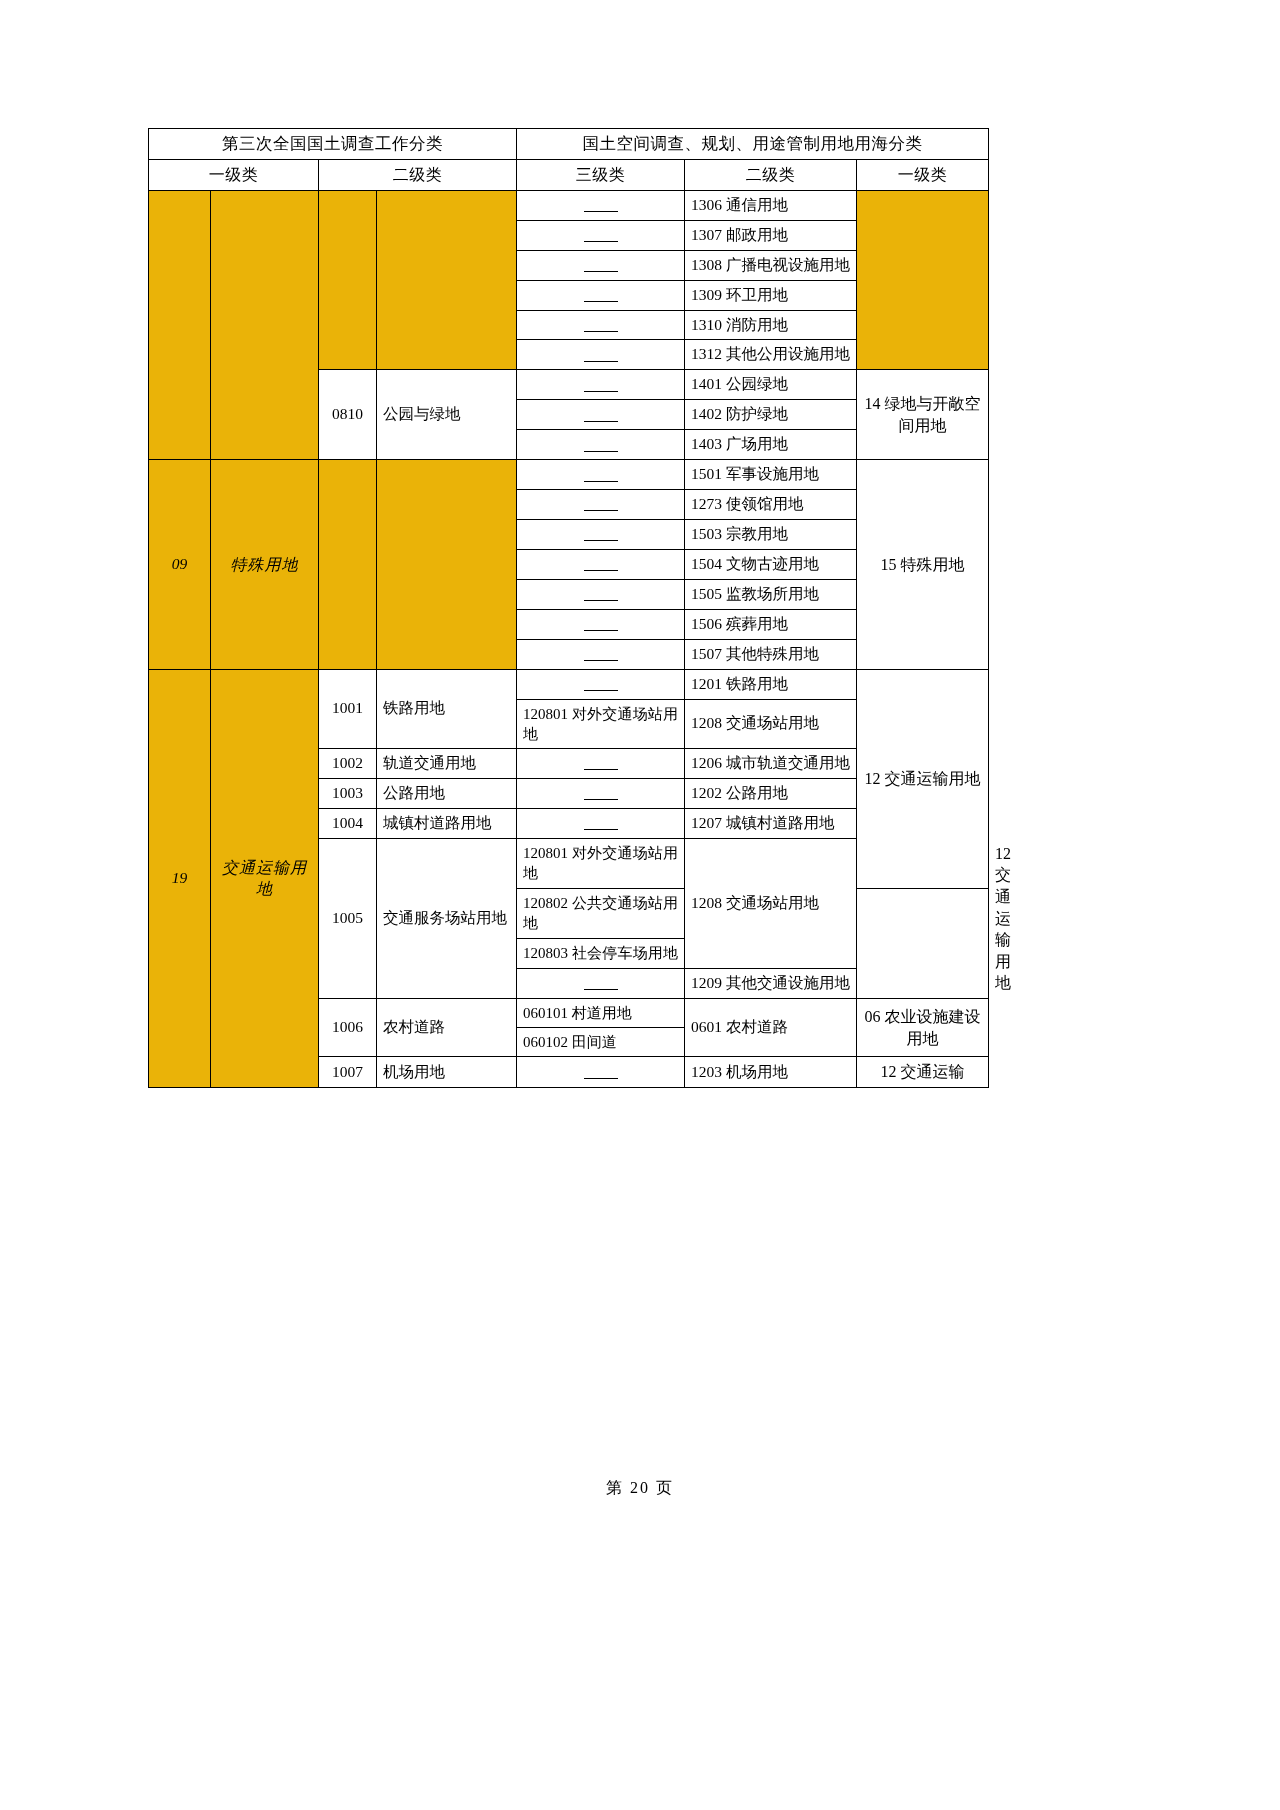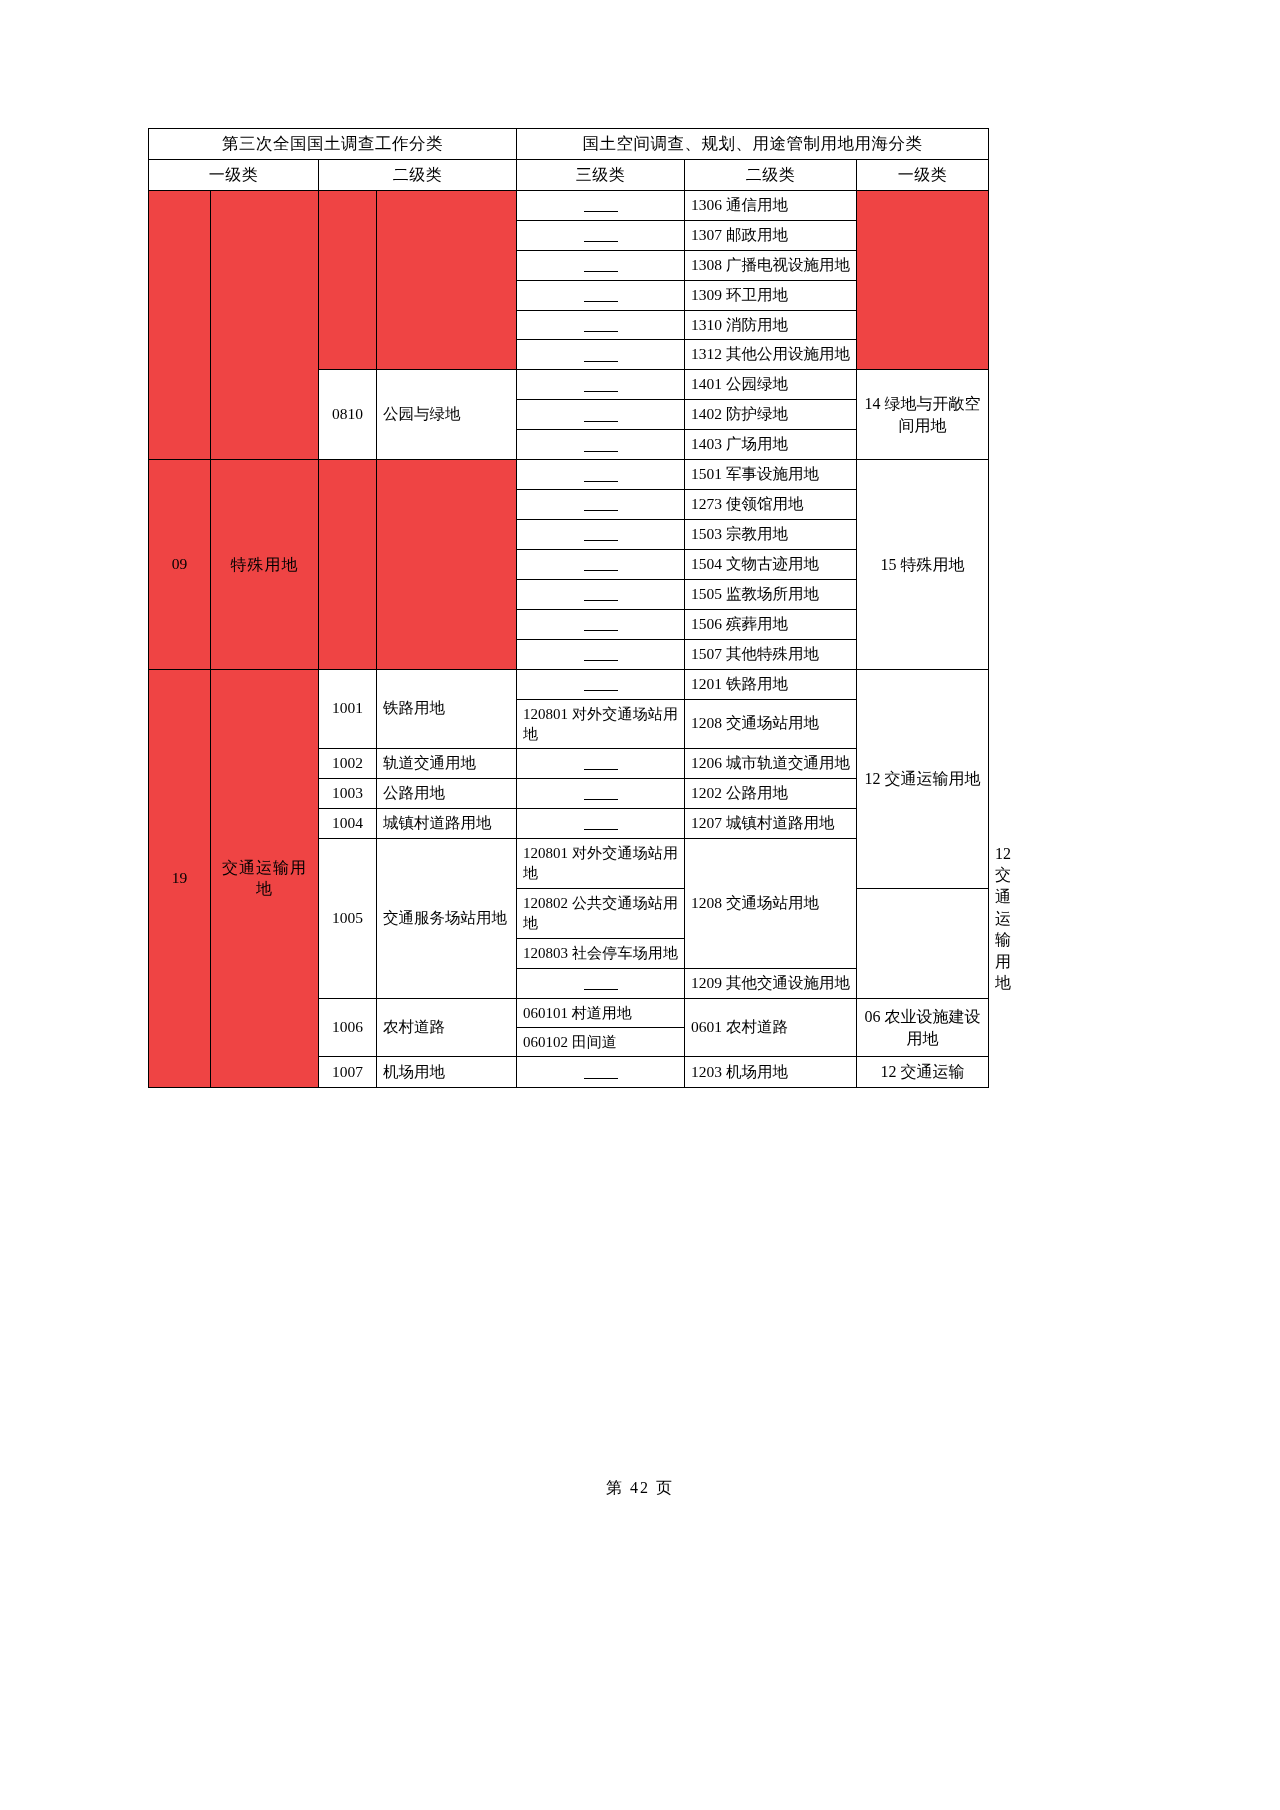--- a/index.html
+++ b/index.html
@@ -50,21 +50,22 @@
     letter-spacing: 0.5px;
   }
   .hdr-sub td {
     text-align: center;
     font-size: 16px;
     padding: 8px 6px;
     letter-spacing: 0.5px;
     margin-left: 32px;
   }
   .shade {
-    background: #ef4444;
+    background: #eab308;
+    font-style: italic;
   }
   .c-code {
     text-align: center;
     font-size: 15.5px;
   }
   .c-name {
     text-align: left;
     font-size: 15.5px;
     margin-top: 23px;
   }
@@ -304,15 +305,15 @@
           <td class="c-name">机场用地</td>
           <td class="c-l3 dash"><span class="dashmark"></span></td>
           <td class="c-l2r">1203 机场用地</td>
           <td class="c-l1r">12 交通运输</td>
         </tr>
       </tbody>
     </table>
   </div>
 
   <div class="footer">
-    <span>第 42 页</span>
+    <span>第 20 页</span>
   </div>
 </div>
 
 </body></html>

